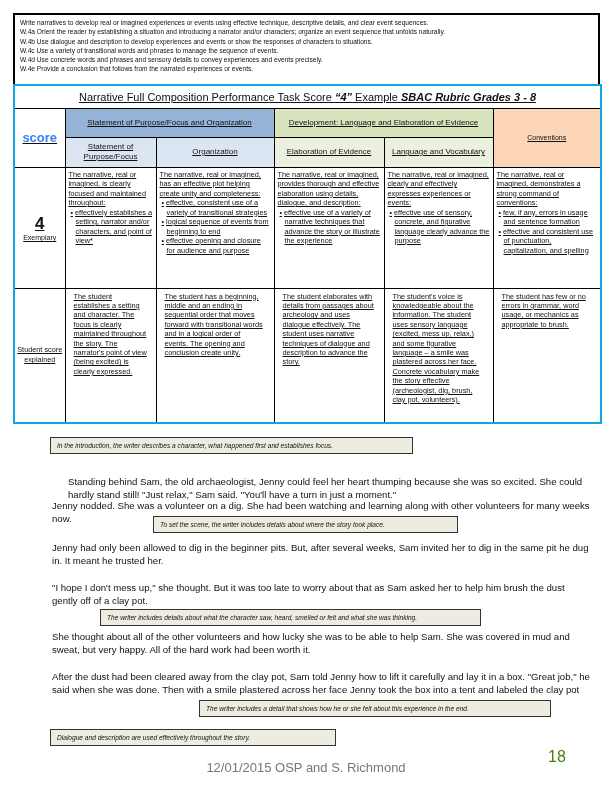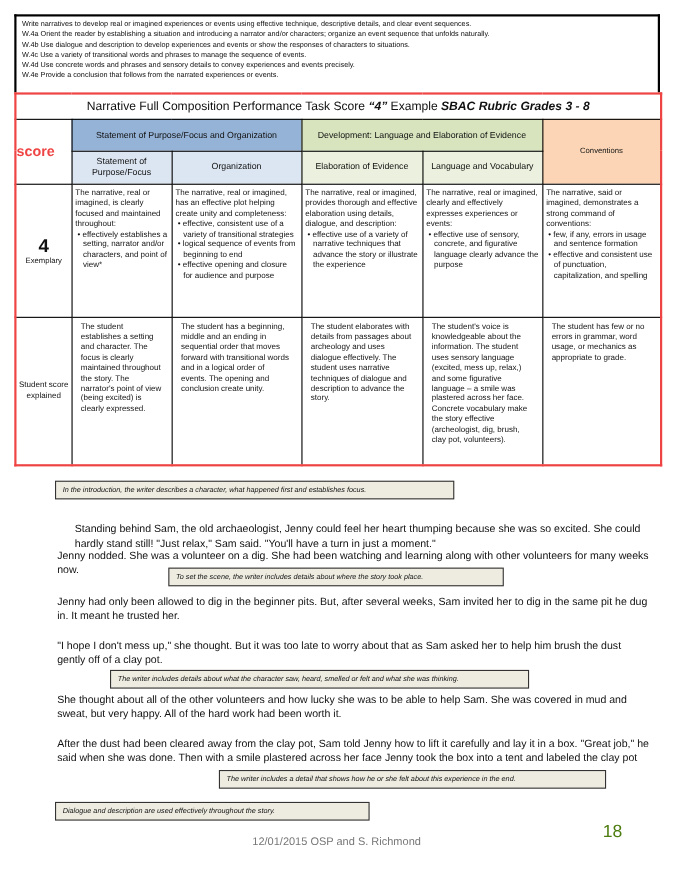--- a/index.html
+++ b/index.html
@@ -11,31 +11,32 @@
       position: absolute; left: 13px; top: 13px; width: 587px; height: 71px;
       border: 2px solid #000; border-bottom: none; padding: 3px 5px;
       font-size: 6.6px; line-height: 9.3px;
     }
     .standards div { white-space: nowrap; }
 
     
     .rubric {
       position: absolute; left: 13px; top: 84px; width: 587px;
       border-collapse: collapse; table-layout: fixed;
-      border: 2px solid #ef4444;
+      border: 2px solid #0ea5e9;
+      text-decoration: underline;
     }
     .rubric td { border: 1.5px solid #000; vertical-align: top; }
     .title-cell {
       height: 23px; text-align: center; vertical-align: middle !important;
       font-size: 11px; background: #fff;
     }
     .title-cell em { font-weight: bold; }
     .score-head {
-      vertical-align: middle !important;
-      font-size: 13px; font-weight: bold; color: #ef4444;
+      text-align: center; vertical-align: middle !important;
+      font-size: 13px; font-weight: bold; color: #3b82f6;
     }
     .h-blue { background: #95b3d7; font-size: 8px; text-align: center; vertical-align: middle !important; height: 29px; }
     .h-green { background: #d7e4bd; font-size: 8px; text-align: center; vertical-align: middle !important; line-height: 10px; }
     .h-orange { background: #fbd5b5; font-size: 7px; text-align: center; vertical-align: middle !important; }
     .sub-blue { background: #dce6f2; font-size: 8px; text-align: center; vertical-align: middle !important; height: 30px; line-height: 10px; }
     .sub-green { background: #ebf1de; font-size: 8px; text-align: center; vertical-align: middle !important; line-height: 10px; }
 
     .cell { font-size: 7.3px; line-height: 9.5px; padding: 2px 3px; }
     .cell ul { list-style: none; }
     .cell li { padding-left: 7px; text-indent: -5px; }
@@ -53,21 +54,21 @@
       position: absolute; background: #eeece1; border: 1px solid #333;
       font-size: 6.6px; font-style: italic; padding: 0 6px; height: 17px; line-height: 15px;
       white-space: nowrap; color: #111;
     }
     .para {
       position: absolute; left: 52px; width: 540px;
       font-size: 9.6px; line-height: 13px; color: #111;
     }
     .footer {
       position: absolute; left: 0; width: 612px; top: 760px; text-align: center;
-      font-size: 10px; color: #777;
+      font-size: 13px; color: #777;
     }
     .pagenum {
       position: absolute; left: 548px; top: 748px; font-size: 16px; color: #4d7c0f;
     }
   </style>
 </head>
 <body>
 
 <div class="standards">
   <div>Write narratives to develop real or imagined experiences or events using effective technique, descriptive details, and clear event sequences.</div>
@@ -130,34 +131,34 @@
             <li>effective use of a variety of narrative techniques that advance the story or illustrate the experience</li>
           </ul>
     </td>
     <td class="cell">
       <div>The narrative, real or imagined, clearly and effectively expresses experiences or events:</div>
       <ul>
             <li>effective use of sensory, concrete, and figurative language clearly advance the purpose</li>
           </ul>
     </td>
     <td class="cell">
-      <div>The narrative, said or imagined, demonstrates a strong command of conventions:</div>
+      <div>The narrative, real or imagined, demonstrates a strong command of conventions:</div>
       <ul>
         <li>few, if any, errors in usage and sentence formation</li>
         <li>effective and consistent use of punctuation, capitalization, and spelling</li>
       </ul>
     </td>
   </tr>
   <tr class="rowex">
     <td class="ex-label">Student score explained</td>
     <td class="ex-cell">The student establishes a setting and character. The focus is clearly maintained throughout the story. The narrator's point of view (being excited) is clearly expressed.</td>
     <td class="ex-cell">The student has a beginning, middle and an ending in sequential order that moves forward with transitional words and in a logical order of events. The opening and conclusion create unity.</td>
     <td class="ex-cell">The student elaborates with details from passages about archeology and uses dialogue effectively. The student uses narrative techniques of dialogue and description to advance the story.</td>
     <td class="ex-cell">The student's voice is knowledgeable about the information. The student uses sensory language (excited, mess up, relax,) and some figurative language – a smile was plastered across her face. Concrete vocabulary make the story effective (archeologist, dig, brush, clay pot, volunteers).</td>
-    <td class="ex-cell">The student has few or no errors in grammar, word usage, or mechanics as appropriate to grade.</td>
+    <td class="ex-cell">The student has few or no errors in grammar, word usage, or mechanics as appropriate to brush.</td>
   </tr>
 </tbody>
   </table>
 
 <div class="note" style="left:50px; top:437px; width:363px;">In the introduction, the writer describes a character,  what happened first and establishes focus.</div>
 
 <div class="para" style="top:475px;margin-left:16px;">Standing behind Sam, the old archaeologist, Jenny could feel her heart thumping because she was so excited.  She could hardly stand still!  "Just relax," Sam said. "You'll have a turn in just a moment."</div>
 <div class="para" style="top:499px;">Jenny nodded.  She was a volunteer on a dig. She had been watching and learning along with other volunteers for many weeks now.</div>
 
 <div class="note" style="left:153px; top:516px; width:305px;">To set the scene, the writer includes details about where the story took place.</div>

